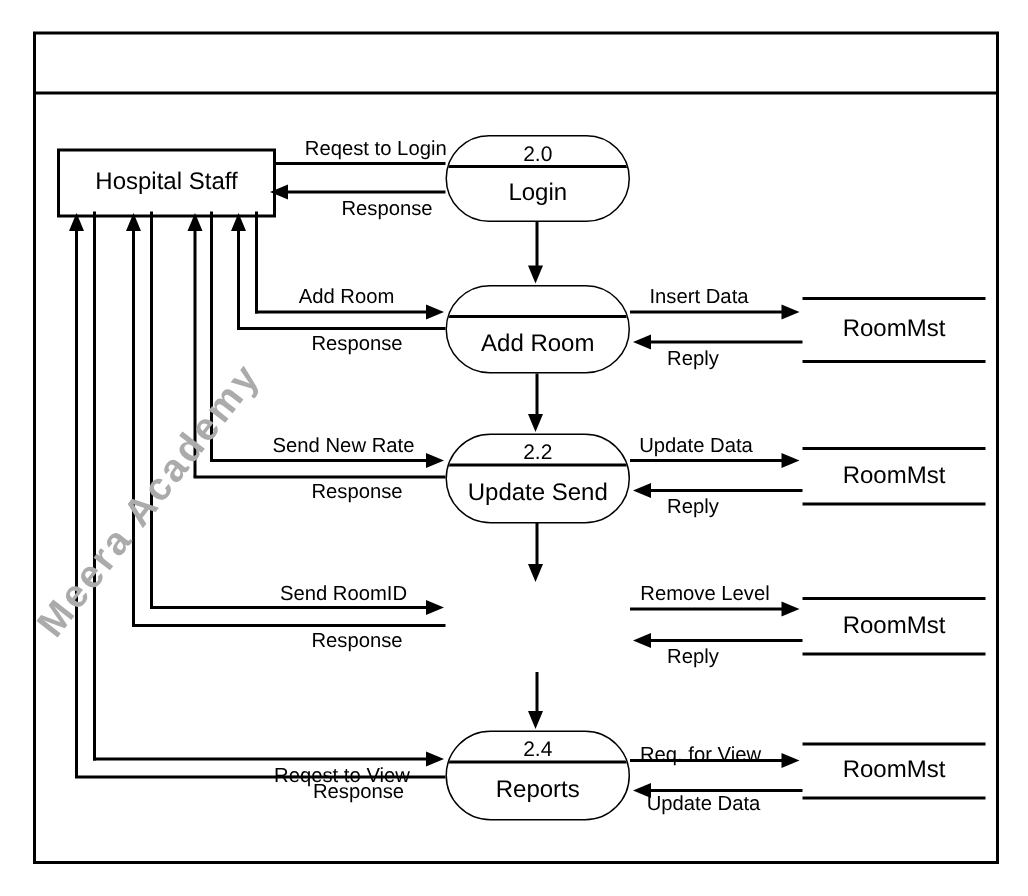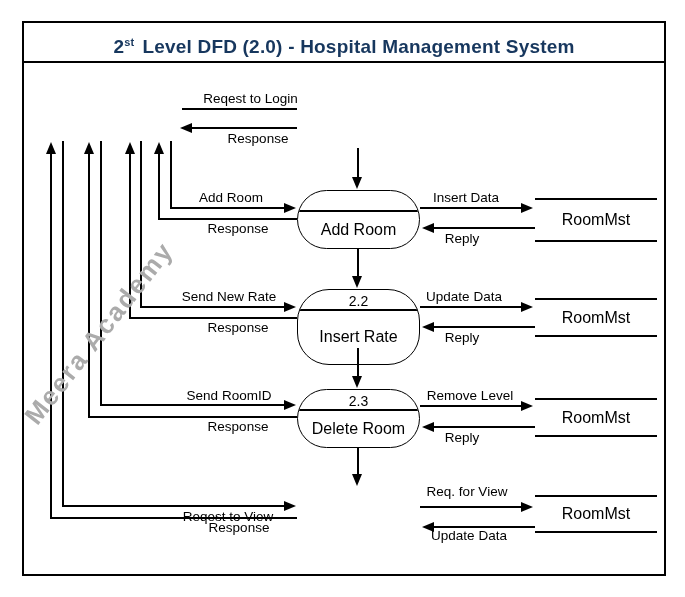--- a/index.html
+++ b/index.html
@@ -59,36 +59,43 @@
     transform:rotate(-52deg); transform-origin:0 100%;
   }
 </style>
 </head>
 <body>
 
 <div id="stage">
 
   <div class="frame"></div>
   <div class="title-sep"></div>
-  <div class="title"><span>2</span><sup>st</sup><span>Level DFD (2.0) - Hospital Management System</span></div>
-
-
+
+  <div class="entity">
+    <span>Hospital Staff</span>
+  </div>
+
+  <div class="process" style="top:90px;height:58px;">
+    <div class="pnum">2.0</div>
+    <div class="pdivider"></div>
+    <div class="pname">Login</div>
+  </div>
   <div class="process" style="top:190px;height:59px;">
     <div class="pdivider"></div>
     <div class="pname">Add Room</div>
   </div>
-  <div class="process" style="top:289px;height:76px;">
+  <div class="process" style="top:289px;height:60px;">
     <div class="pnum">2.2</div>
     <div class="pdivider"></div>
-    <div class="pname">Insert Rate</div>
-  </div>
-  <div class="process" style="top:389px;height:59px;">
-    <div class="pnum">2.3</div>
-    <div class="pdivider"></div>
-    <div class="pname">Delete Room</div>
+    <div class="pname">Update Send</div>
+  </div>
+  <div class="process" style="top:487px;height:60px;">
+    <div class="pnum">2.4</div>
+    <div class="pdivider"></div>
+    <div class="pname">Reports</div>
   </div>
 
   <div class="store" style="top:198px;height:44px;">
     <div class="store-line top"></div>
     <span>RoomMst</span>
     <div class="store-line bot"></div>
   </div>
   <div class="store" style="top:298px;height:39px;">
     <div class="store-line top"></div>
     <span>RoomMst</span>
@@ -180,18 +187,18 @@
   <span class="flabel" style="left:238px;top:419px;">Response</span>
   <span class="flabel" style="left:228px;top:489px;margin-top:20px;">Reqest to View</span>
   <span class="flabel" style="left:239px;top:520px;">Response</span>
 
   <span class="flabel" style="left:466px;top:190px;">Insert Data</span>
   <span class="flabel" style="left:462px;top:231px;">Reply</span>
   <span class="flabel" style="left:464px;top:289px;text-align:right;">Update Data</span>
   <span class="flabel" style="left:462px;top:330px;">Reply</span>
   <span class="flabel" style="left:470px;top:388px;">Remove Level</span>
   <span class="flabel" style="left:462px;top:430px;">Reply</span>
-  <span class="flabel" style="left:467px;top:484px;">Req. for View</span>
+  <span class="flabel" style="left:467px;top:495px;">Req. for View</span>
   <span class="flabel" style="left:469px;top:528px;">Update Data</span>
 
   <div class="wm-brand">Meera Academy</div>
 
 </div>
 
 </body></html>

